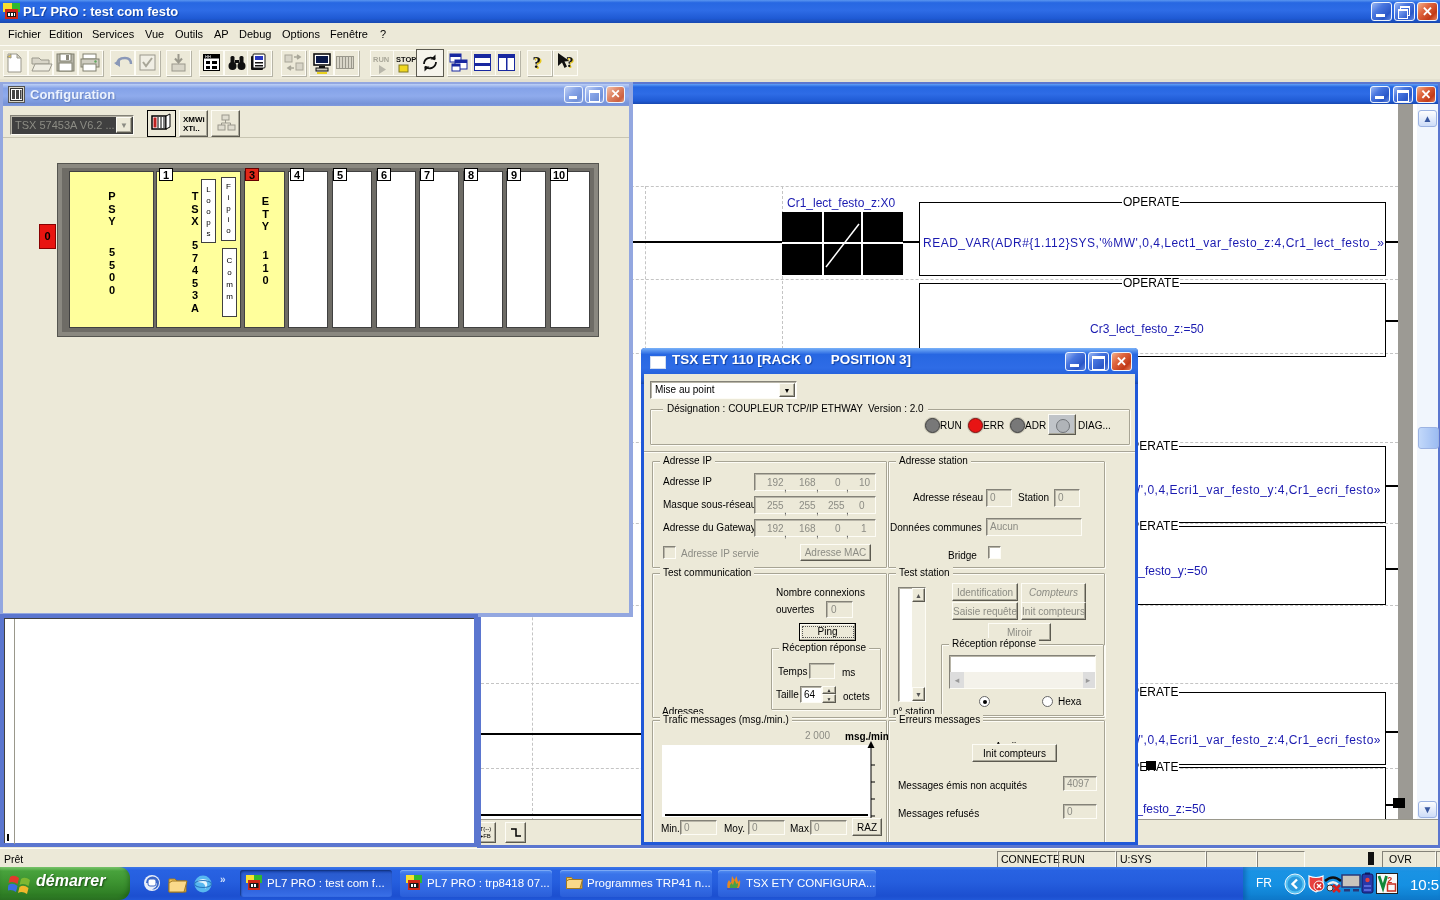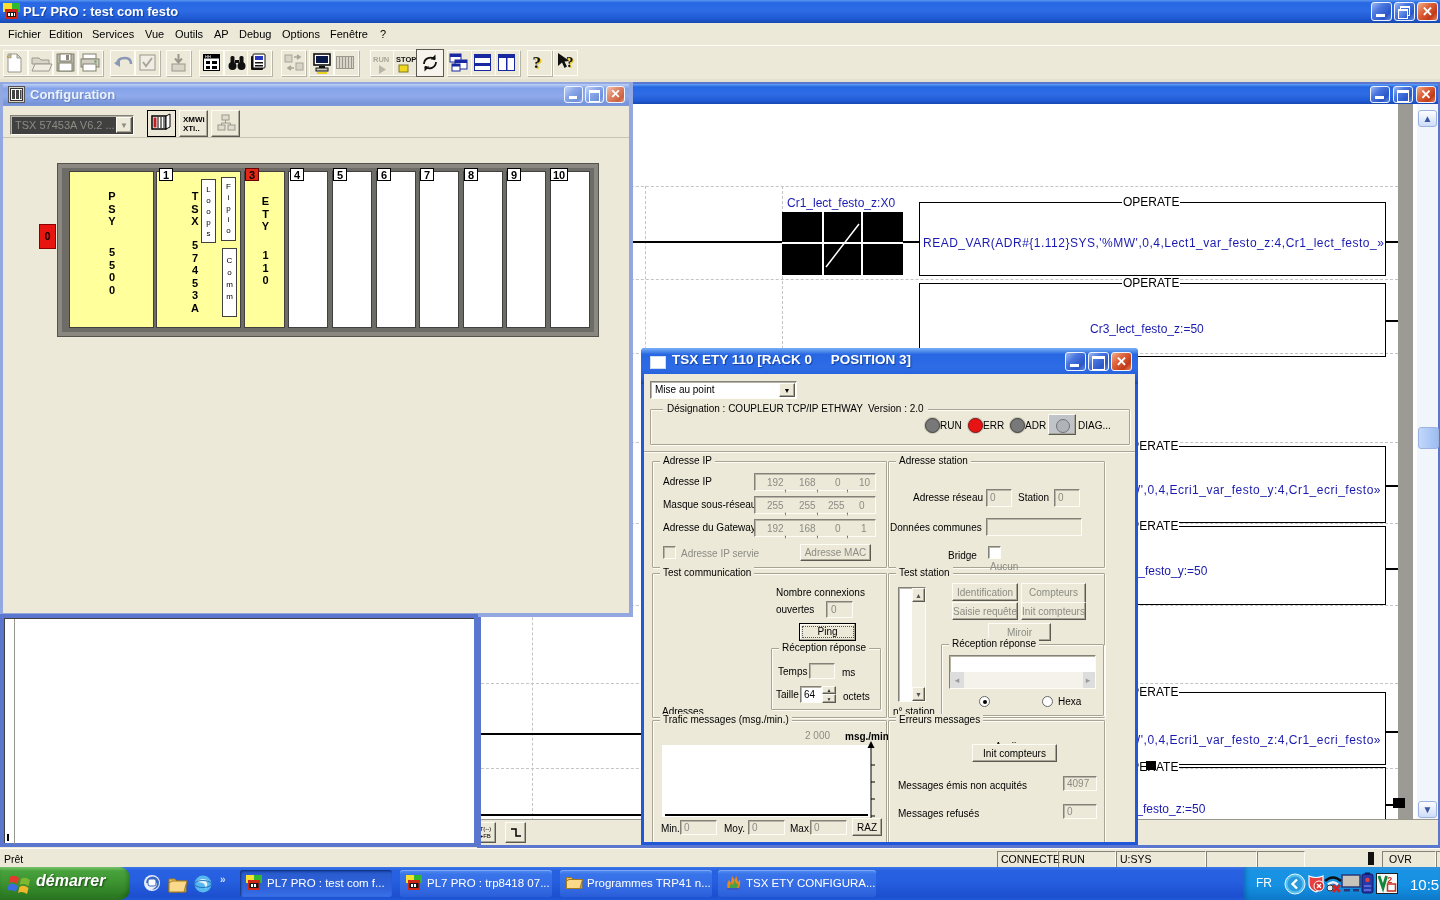--- a/index.html
+++ b/index.html
@@ -534,21 +534,21 @@
    <div class="txt" style="left:24px;top:30px;">Adresse réseau</div>
    <div class="sk" style="left:97px;top:27px;width:26px;height:18px;">
           <span class="a" style="left:3px;top:2px;">0</span>
         </div>
    <div class="txt" style="left:129px;top:30px;">Station</div>
    <div class="sk" style="left:165px;top:27px;width:26px;height:18px;">
           <span class="a" style="left:3px;top:2px;">0</span>
         </div>
    <div class="txt" style="left:1px;top:60px;">Données communes</div>
    <div class="sk" style="left:97px;top:56px;width:96px;height:18px;">
-          <span class="a" style="left:3px;top:2px;margin-top:40px;">Aucun</span>
+          <span class="a" style="left:3px;top:2px;">Aucun</span>
         </div>
    <div class="txt" style="left:59px;top:88px;">Bridge</div>
    <div class="chk" style="left:99px;top:84px;"></div>
   </div>
 
   <div class="grp" style="left:8px;top:199px;width:233px;height:143px;">
    <span class="glb">Test communication</span>
    <div class="txt" style="left:9px;top:132px;">Adresses</div>
    <div class="txt" style="left:123px;top:13px;">Nombre connexions</div>
    <div class="txt" style="left:123px;top:30px;">ouvertes</div>
@@ -578,21 +578,21 @@
   <div class="grp" style="left:244px;top:199px;width:215px;height:143px;">
    <span class="glb">Test station</span>
    <div class="skw" style="left:9px;top:13px;width:28px;height:115px;">
     <div class="a" style="right:0;top:0;width:13px;height:113px;background:#f1efe2;">
      <div class="rb" style="left:0;top:0;width:13px;height:14px;font-size:7px;line-height:13px;color:#555;">▲</div>
      <div class="rb" style="left:0;bottom:0;width:13px;height:14px;font-size:7px;line-height:13px;color:#555;">▼</div>
     </div>
    </div>
    <div class="txt" style="left:4px;top:132px;">n° station</div>
    <div class="rb dis" style="left:63px;top:9px;width:66px;height:18px;line-height:17px;">Identification</div>
-   <div class="rb dis" style="left:132px;top:9px;width:65px;height:30px;line-height:17px;">Compteurs</div>
+   <div class="rb dis" style="left:132px;top:9px;width:65px;height:30px;line-height:17px;font-style:italic;">Compteurs</div>
    <div class="rb dis" style="left:63px;top:28px;width:66px;height:18px;line-height:17px;">Saisie requête</div>
    <div class="rb dis" style="left:132px;top:28px;width:65px;height:18px;line-height:17px;">Init compteurs</div>
    <div class="rb dis" style="left:99px;top:49px;width:63px;height:18px;line-height:17px;">Miroir</div>
    <div class="grp" style="left:52px;top:70px;width:161px;height:70px;">
     <span class="glb">Réception réponse</span>
     <div class="skw" style="left:7px;top:10px;width:147px;height:34px;">
      <div class="a" style="left:0px;top:16px;width:14px;height:16px;background:#ddd;color:#999;font-size:9px;line-height:16px;text-align:center;">◂</div>
      <div class="a" style="right:0px;top:16px;width:14px;height:16px;background:#ddd;color:#999;font-size:9px;line-height:16px;text-align:center;">▸</div>
      <div class="a" style="left:14px;top:16px;width:119px;height:16px;background:#f4f2ea;"></div>
     </div>

